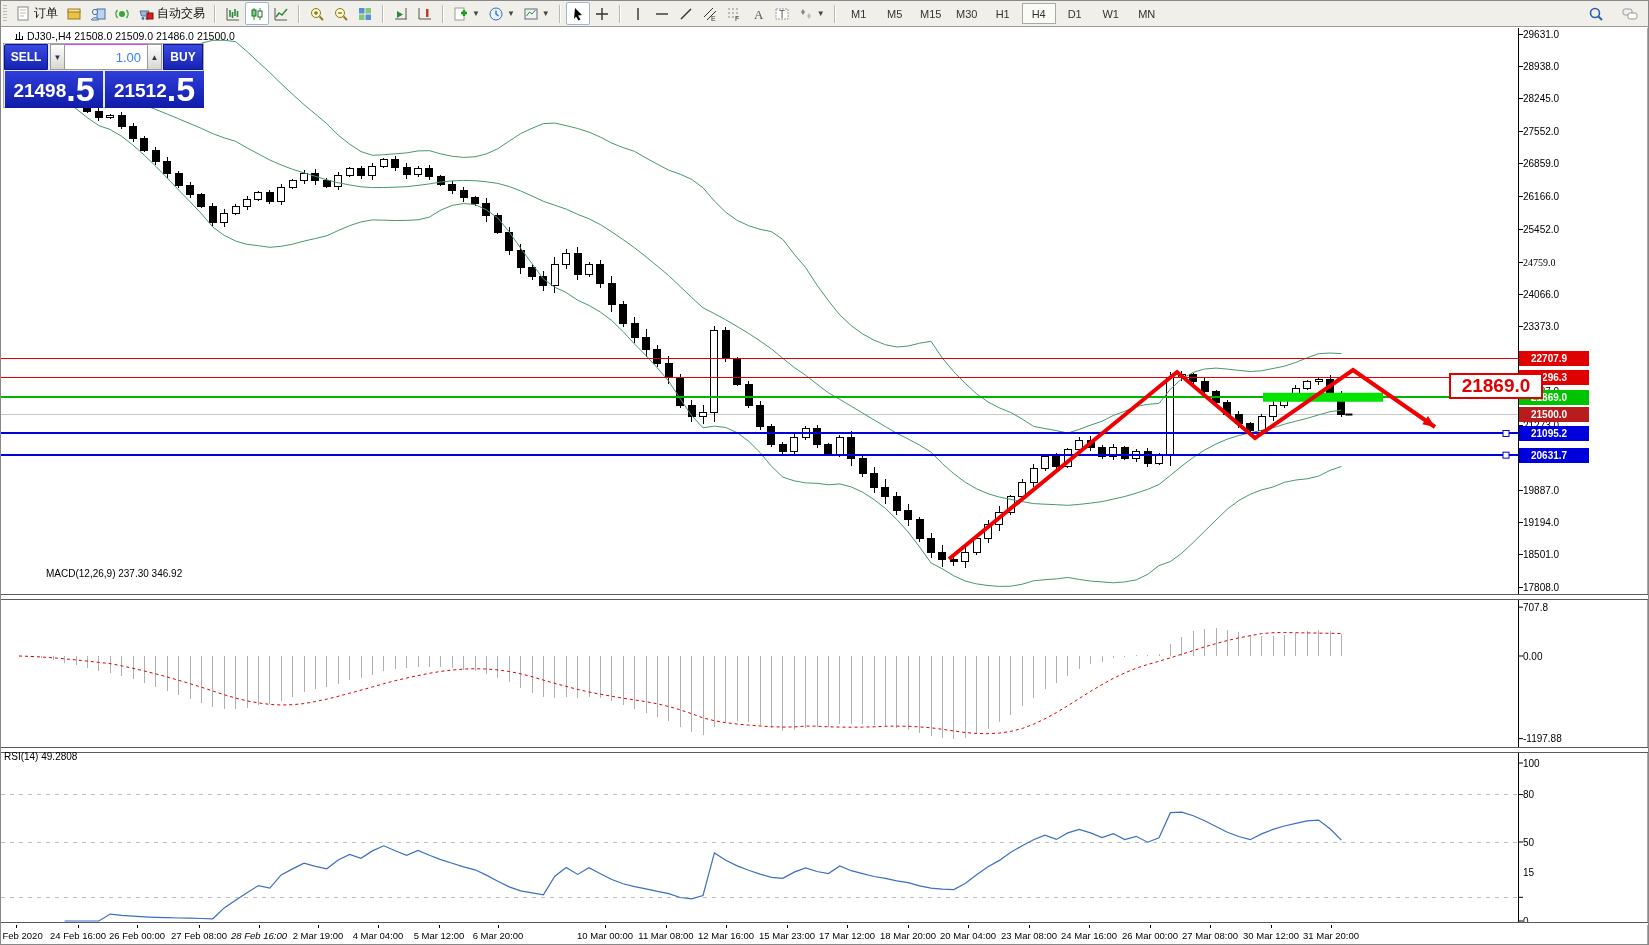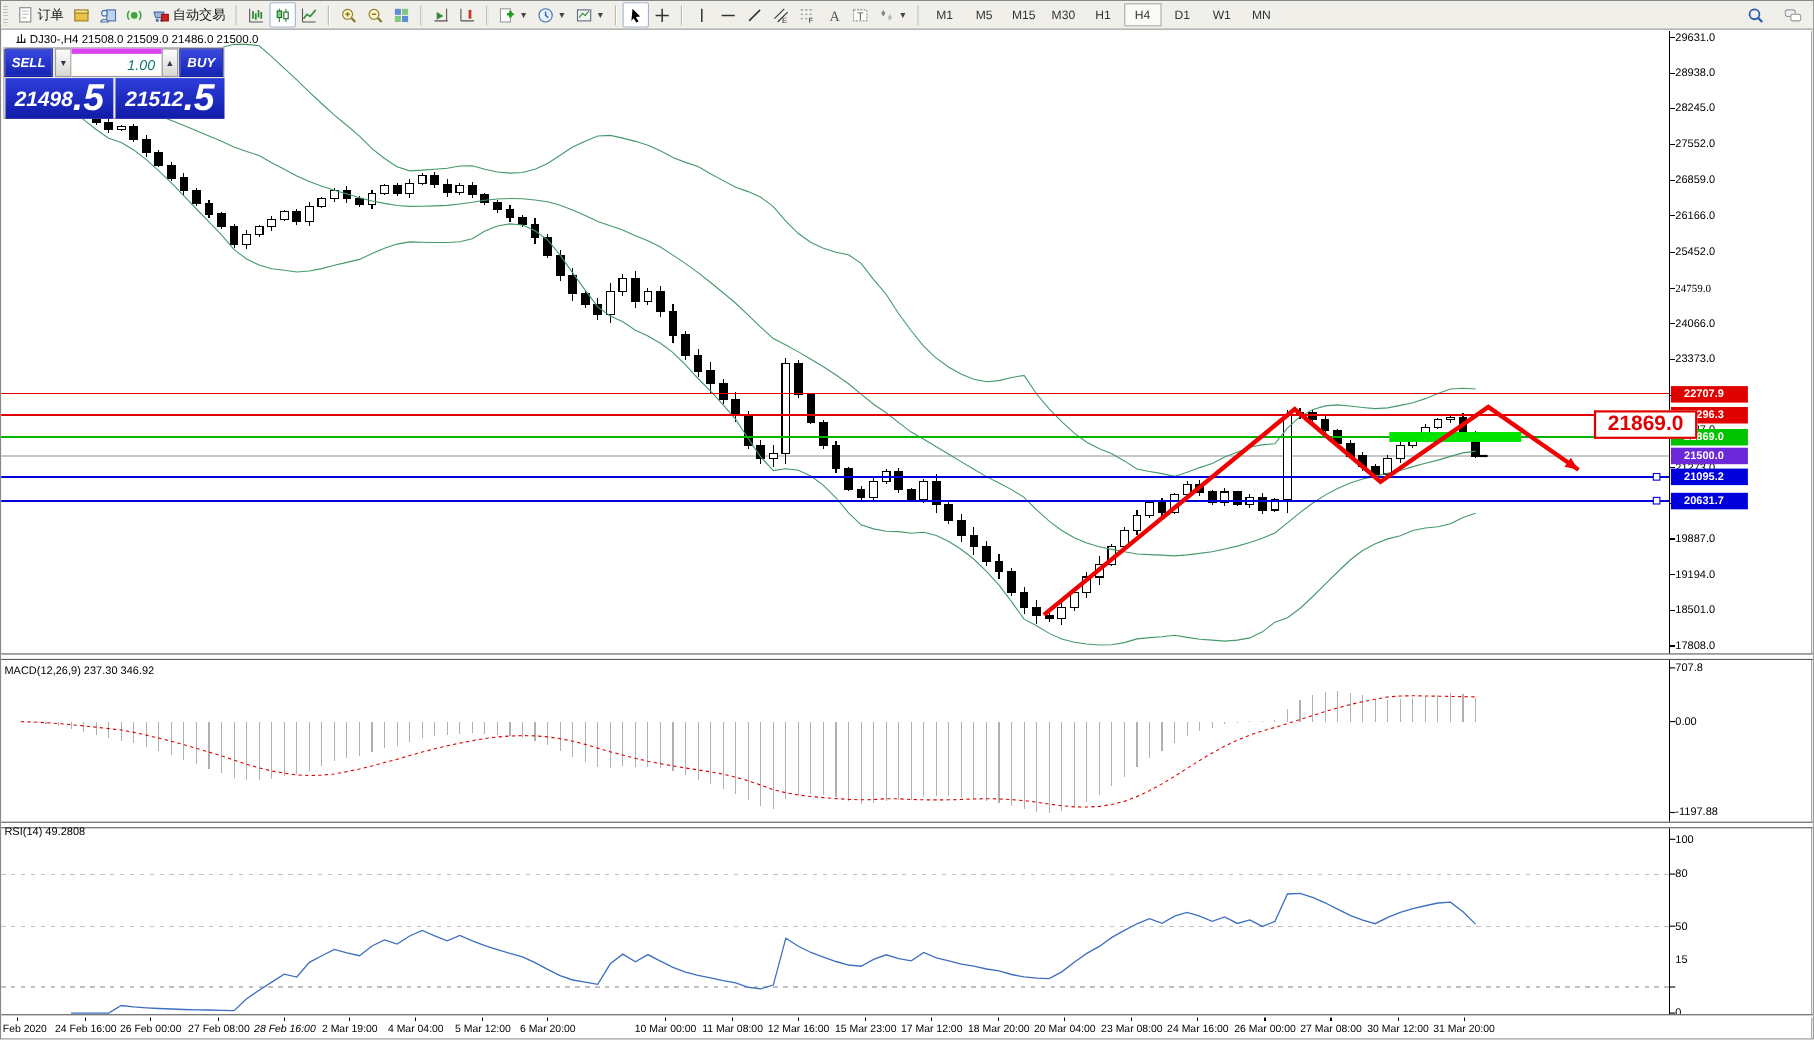--- a/index.html
+++ b/index.html
@@ -17,39 +17,39 @@
   .tf-btn.active{background:#fbfbf6;border:1px solid #a9a9a9;}
   #toolbar-right{margin-left:auto;display:flex;align-items:center;padding-right:8px;gap:10px;}
   
   #symbol-header{position:absolute;left:14px;top:29px;font-size:10.5px;color:#000;z-index:30;}
   #symbol-header .mini{display:inline-block;width:8px;height:8px;margin-right:4px;background:
      linear-gradient(#000,#000) 0 7px/8px 1px no-repeat,
      linear-gradient(#000,#000) 1px 2px/1px 6px no-repeat,
      linear-gradient(#000,#000) 4px 0/1px 8px no-repeat,
      linear-gradient(#000,#000) 7px 4px/1px 4px no-repeat;}
   
-  #trade-panel{position:absolute;left:2px;top:42px;width:201px;height:65px;z-index:40;background:#e8e8e4;border:1px solid #aaa;box-sizing:border-box;font-style:italic;}
+  #trade-panel{position:absolute;left:2px;top:42px;width:201px;height:65px;z-index:40;background:#e8e8e4;border:1px solid #aaa;box-sizing:border-box;}
   .tp-top{position:absolute;left:0;top:0;width:100%;height:26px;display:flex;}
   .tp-btn{background:linear-gradient(#3a4ae0,#1523b4);color:#fff;font-weight:bold;font-size:12px;display:flex;align-items:center;justify-content:center;border:1px solid #0d1690;box-sizing:border-box;}
   #sell-btn{width:44px;height:26px;border-radius:2px 0 0 0;}
   #buy-btn{position:absolute;right:0;top:0;width:40px;height:26px;}
   .vol-wrap{position:absolute;left:46px;top:0;width:112px;height:26px;display:flex;}
   .spin{width:15px;height:26px;background:linear-gradient(#fdfdfd,#d8d8d2);border:1px solid #9a9a9a;box-sizing:border-box;font-size:8px;color:#335;display:flex;align-items:center;justify-content:center;}
-  .vol-input{flex:1;height:26px;background:#fff;border-top:5px solid #d946ef;border-bottom:1px solid #9a9a9a;box-sizing:border-box;display:flex;align-items:center;justify-content:flex-end;padding-right:6px;font-size:13px;color:#0f766e;}
+  .vol-input{flex:1;height:26px;background:#fff;border-top:1px solid #d946ef;border-bottom:1px solid #9a9a9a;box-sizing:border-box;display:flex;align-items:center;justify-content:flex-end;padding-right:6px;font-size:13px;color:#3b82f6;}
   .tp-price{position:absolute;top:27px;height:37px;background:linear-gradient(#2e3edb,#101ba8);color:#fff;display:flex;align-items:flex-end;justify-content:center;padding-bottom:2px;box-sizing:border-box;}
   #sell-price{left:1px;width:98px;}
   #buy-price{left:101px;width:99px;}
   .p-main{font-size:19px;font-weight:bold;line-height:30px;}
   .p-pips{font-size:34px;font-weight:bold;line-height:34px;}
   
   #chart-svg{position:absolute;left:0;top:0;z-index:10;}
   .pane-sep{position:absolute;left:0;width:1649px;height:4px;background:#fff;border-top:1px solid #5a5a5a;border-bottom:1px solid #5a5a5a;z-index:25;}
   #sep1{top:593px;} #sep2{top:746px;} #sep3{top:921px;height:2px;border-bottom:none;}
   .pane-label{position:absolute;left:3px;font-size:10px;color:#000;z-index:26;}
-  #macd-label{top:604px;} #rsi-label{top:750px;}
+  #macd-label{top:567px;margin-left:42px;} #rsi-label{top:750px;}
   #price-axis .tick-label{position:absolute;left:1522px;width:70px;font-size:10px;color:#000;z-index:20;}
   .axis-tag{position:absolute;left:1518px;width:58px;height:15px;line-height:15px;padding-left:12px;font-size:10px;font-weight:bold;color:#fff;z-index:22;}
   .sub-tick{position:absolute;left:1522px;width:70px;font-size:10px;color:#000;z-index:20;}
   #time-axis{position:absolute;left:0;top:928px;width:1649px;height:16px;font-size:9.5px;color:#000;z-index:20;}
   .t-label{position:absolute;top:1px;white-space:nowrap;transform:translateX(-50%);}
   
   #turning-point-text{position:absolute;left:1382px;top:330px;font-size:34px;font-weight:bold;color:#00dc00;text-shadow:-3px -3px 0 #ff0000;z-index:45;white-space:nowrap;letter-spacing:0px;}
   #price-callout{position:absolute;left:1448px;top:372px;width:94px;height:26px;background:#fff;border:2px solid #e00000;box-sizing:border-box;color:#e00000;font-size:19px;font-weight:bold;display:flex;align-items:center;justify-content:center;z-index:45;}
   .icon16{width:16px;height:16px;display:inline-block;}
 </style>
@@ -762,21 +762,21 @@
       <div class="tick-label" style="top: 385.239px;">21987.0</div>
       <div class="tick-label" style="top: 418.654px;">21273.0</div>
       <div class="tick-label" style="top: 451.087px;">20580.0</div>
       <div class="tick-label" style="top: 483.519px;">19887.0</div>
       <div class="tick-label" style="top: 515.952px;">19194.0</div>
       <div class="tick-label" style="top: 548.384px;">18501.0</div>
       <div class="tick-label" style="top: 580.816px;">17808.0</div>
       <div class="axis-tag" style="top: 349.501px; background: rgb(224, 0, 0);">22707.9</div>
       <div class="axis-tag" style="top: 368.764px; background: rgb(224, 0, 0);">22296.3</div>
       <div class="axis-tag" style="top: 388.762px; background: rgb(0, 196, 0);">21869.0</div>
-      <div class="axis-tag" style="top: 406.031px; background: #6d28d9;">21500.0</div>
+      <div class="axis-tag" style="top: 406.031px; background: #b91c1c;">21500.0</div>
       <div class="axis-tag" style="top: 424.975px; background: rgb(0, 0, 221);">21095.2</div>
       <div class="axis-tag" style="top: 446.667px; background: rgb(0, 0, 221);">20631.7</div>
       <div class="sub-tick" style="top: 600.662px;">707.8</div>
       <div class="sub-tick" style="top: 649.5px;">0.00</div>
       <div class="sub-tick" style="top: 731.5px;">-1197.88</div>
       <div class="sub-tick" style="top: 756.5px;">100</div>
       <div class="sub-tick" style="top: 788.1px;">80</div>
       <div class="sub-tick" style="top: 835.5px;">50</div>
       <div class="sub-tick" style="top: 866px;">15</div>
       <div class="sub-tick" style="top: 914.5px;">0</div>

